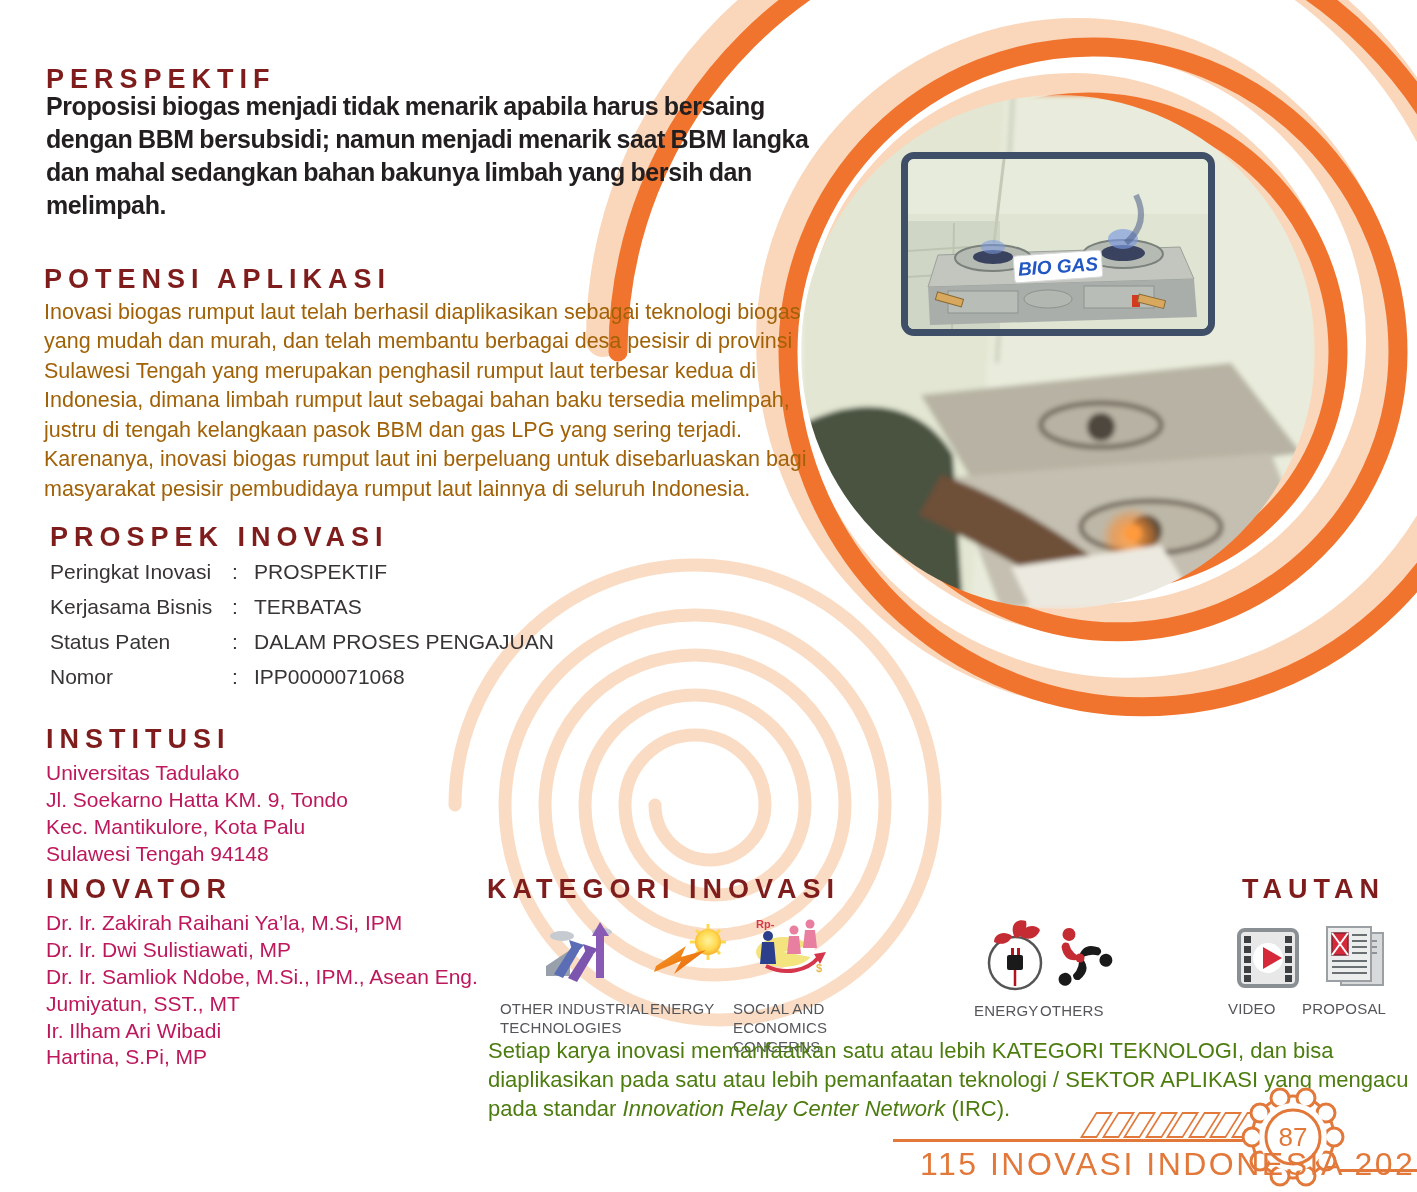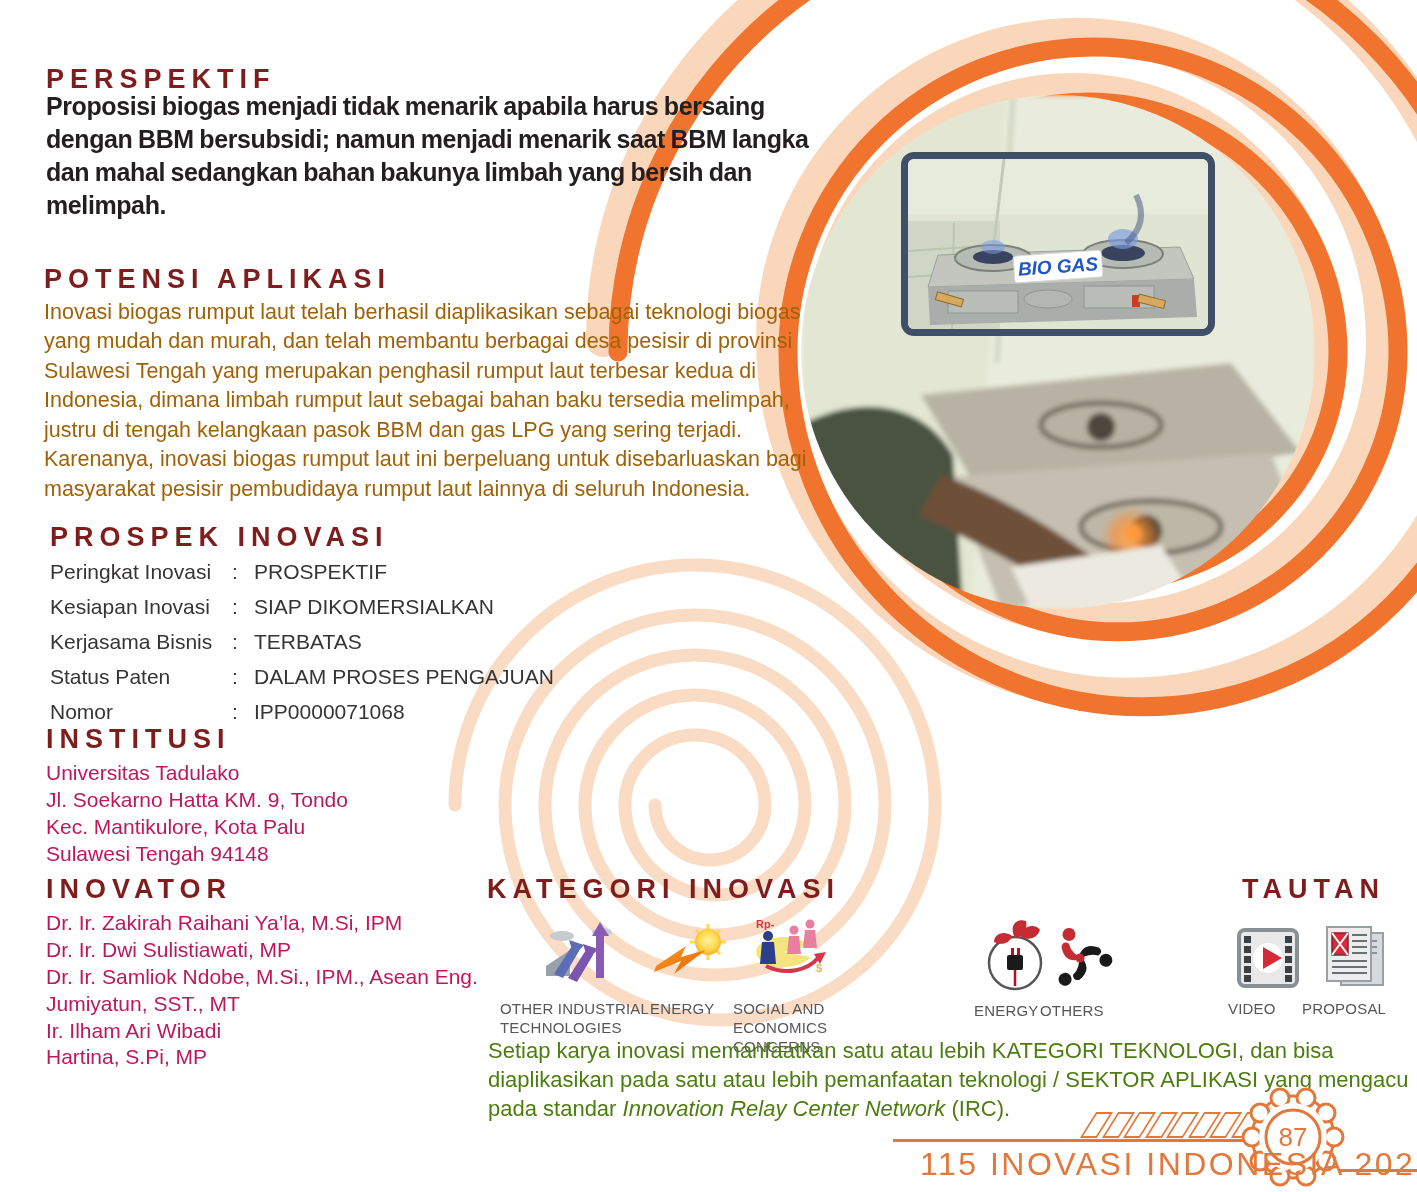--- a/index.html
+++ b/index.html
@@ -111,23 +111,20 @@
 
   <div class="h txt" style="left:44px;top:264px;">POTENSI APLIKASI</div>
   <div class="body-reg txt" style="left:44px;top:298px;width:800px;">Inovasi biogas rumput laut telah berhasil diaplikasikan sebagai teknologi biogas yang mudah dan murah, dan telah membantu berbagai desa pesisir di provinsi Sulawesi Tengah yang merupakan penghasil rumput laut terbesar kedua di Indonesia, dimana limbah rumput laut sebagai bahan baku tersedia melimpah, justru di tengah kelangkaan pasok BBM dan gas LPG yang sering terjadi. Karenanya, inovasi biogas rumput laut ini berpeluang untuk disebarluaskan bagi masyarakat pesisir pembudidaya rumput laut lainnya di seluruh Indonesia.</div>
 
   <div class="h txt" style="left:50px;top:522px;">PROSPEK INOVASI</div>
   <div class="abs txt" style="left:50px;top:560px;">
     <div class="kv-row">
       <span class="kv-label">Peringkat Inovasi</span><span class="kv-sep">:</span><span>PROSPEKTIF</span>
     </div>
     <div class="kv-row">
-      <span class="kv-label">Kesiapan Inovasi</span><span class="kv-sep">:</span><span>SIAP DIKOMERSIALKAN</span>
-    </div>
-    <div class="kv-row">
       <span class="kv-label">Kerjasama Bisnis</span><span class="kv-sep">:</span><span>TERBATAS</span>
     </div>
     <div class="kv-row">
       <span class="kv-label">Status Paten</span><span class="kv-sep">:</span><span>DALAM PROSES PENGAJUAN</span>
     </div>
     <div class="kv-row">
       <span class="kv-label">Nomor</span><span class="kv-sep">:</span><span>IPP0000071068</span>
     </div>
   </div>
 

